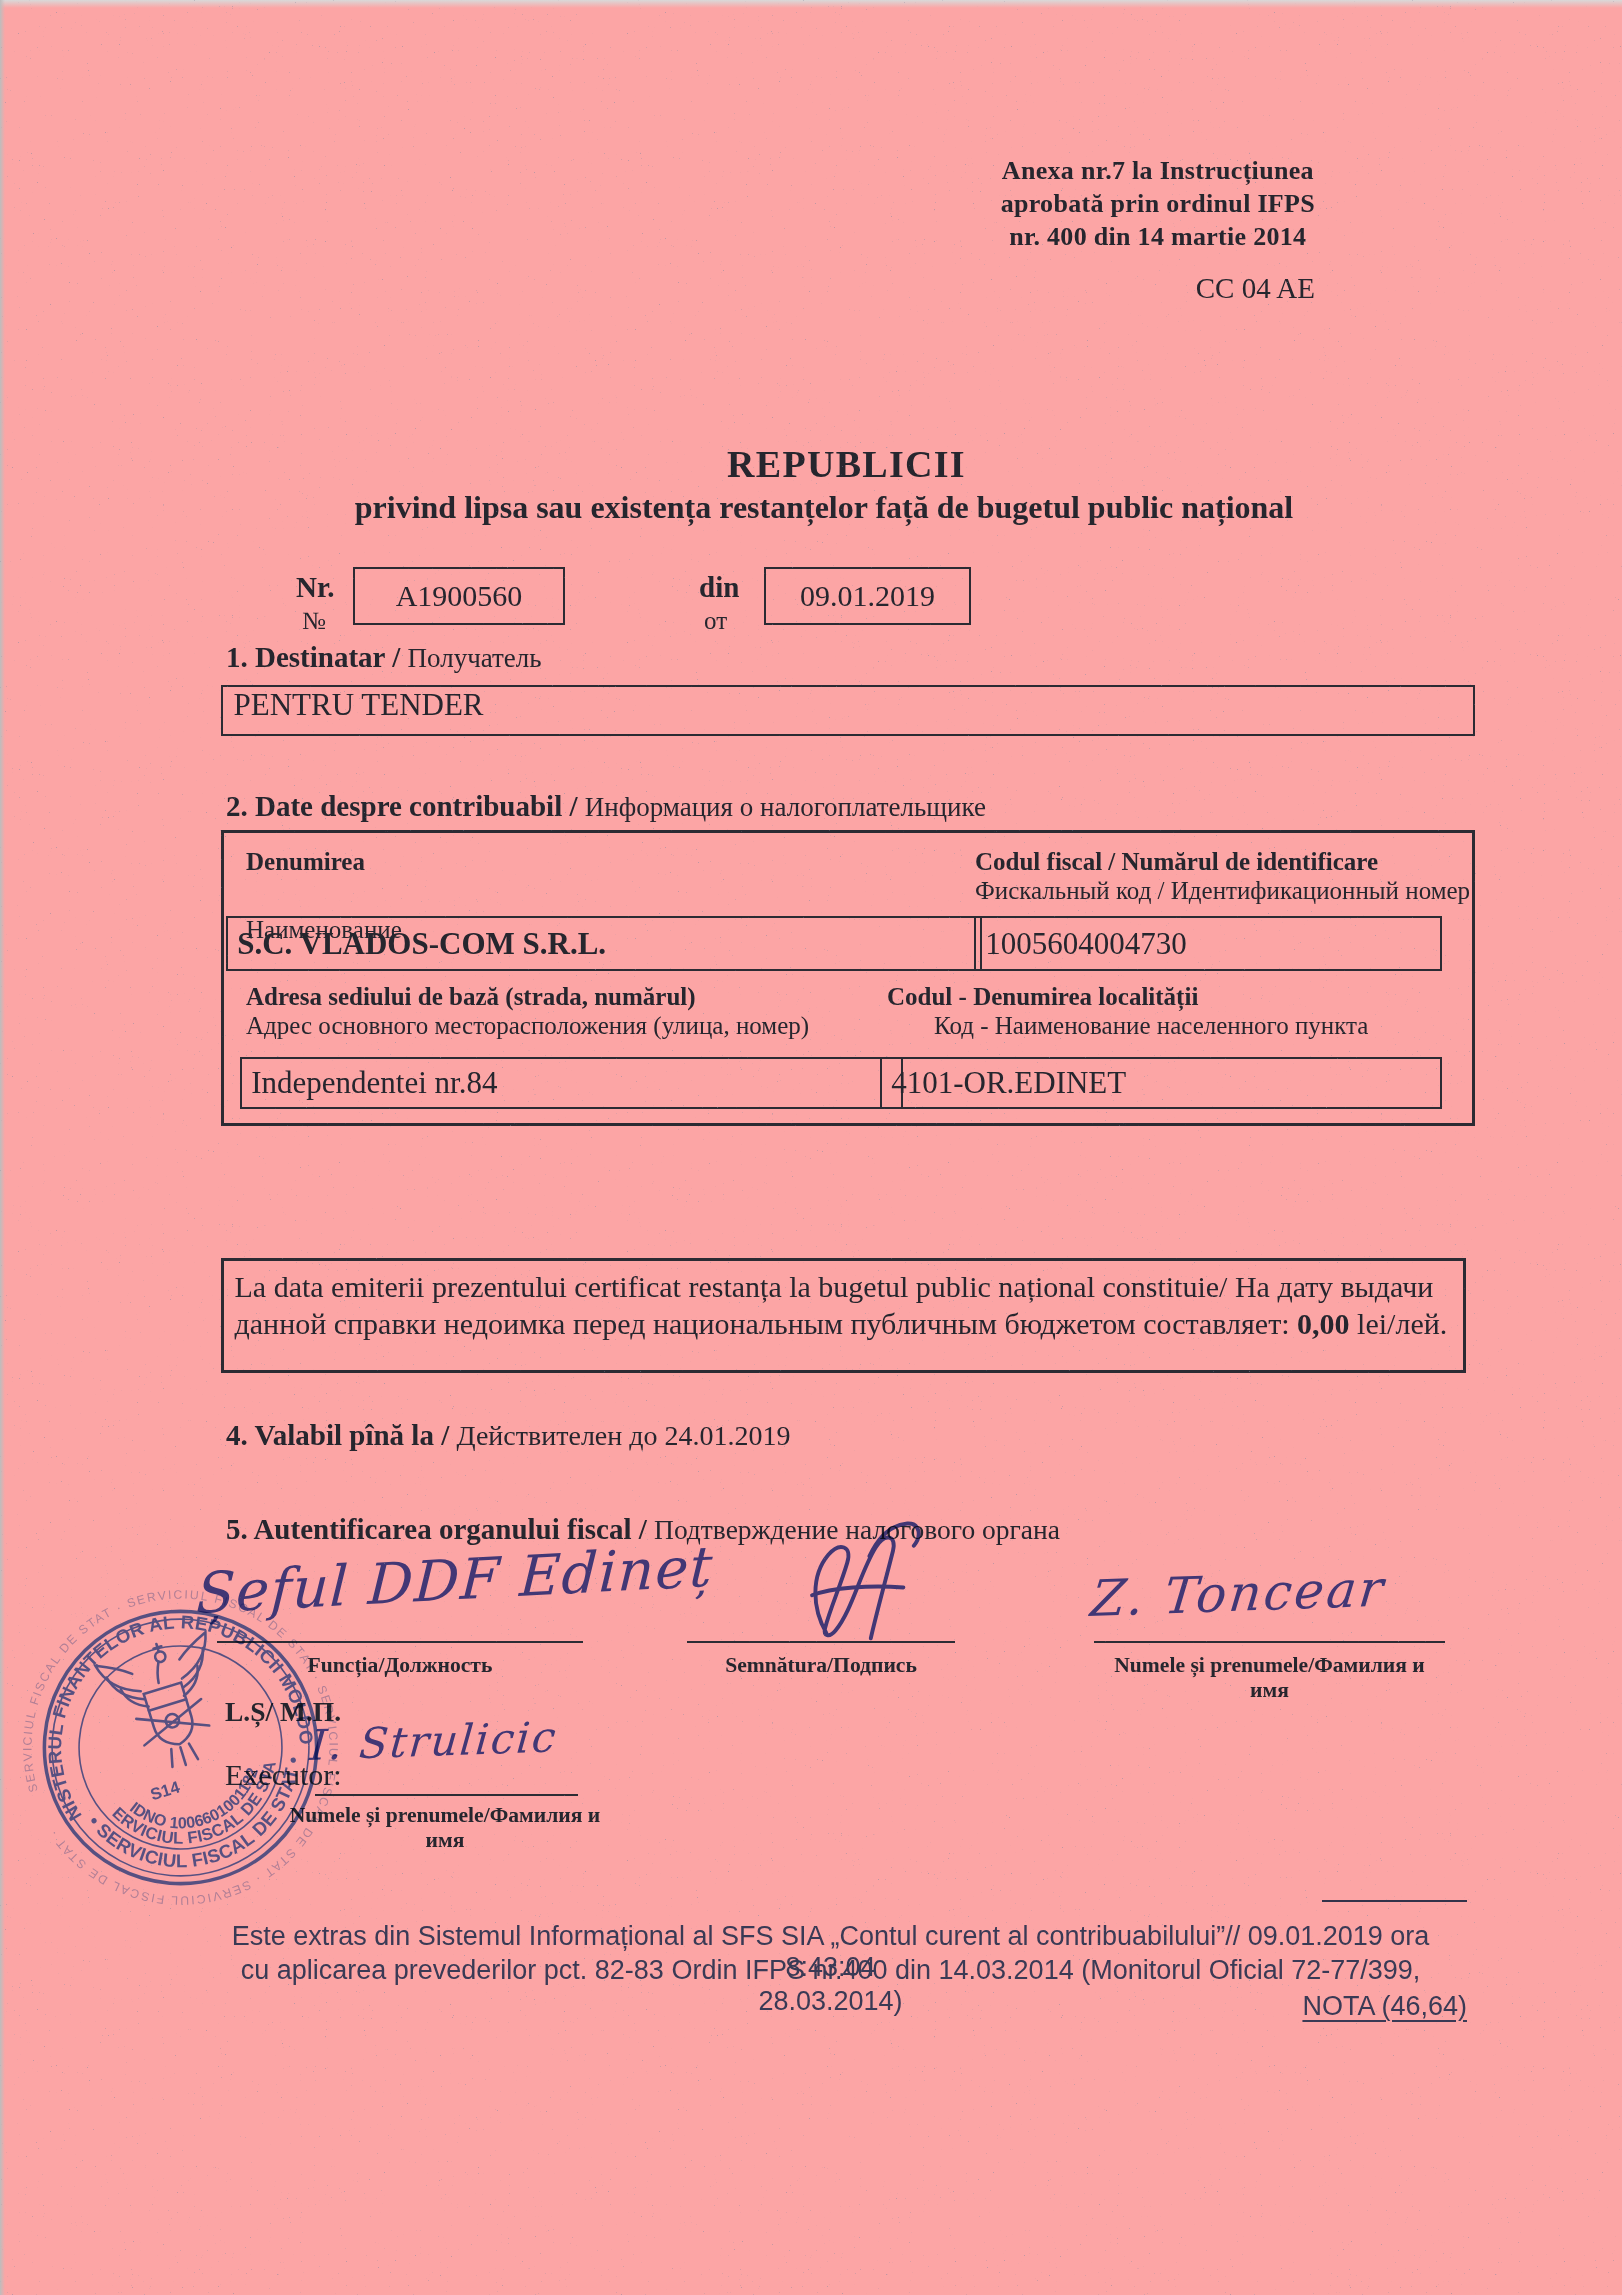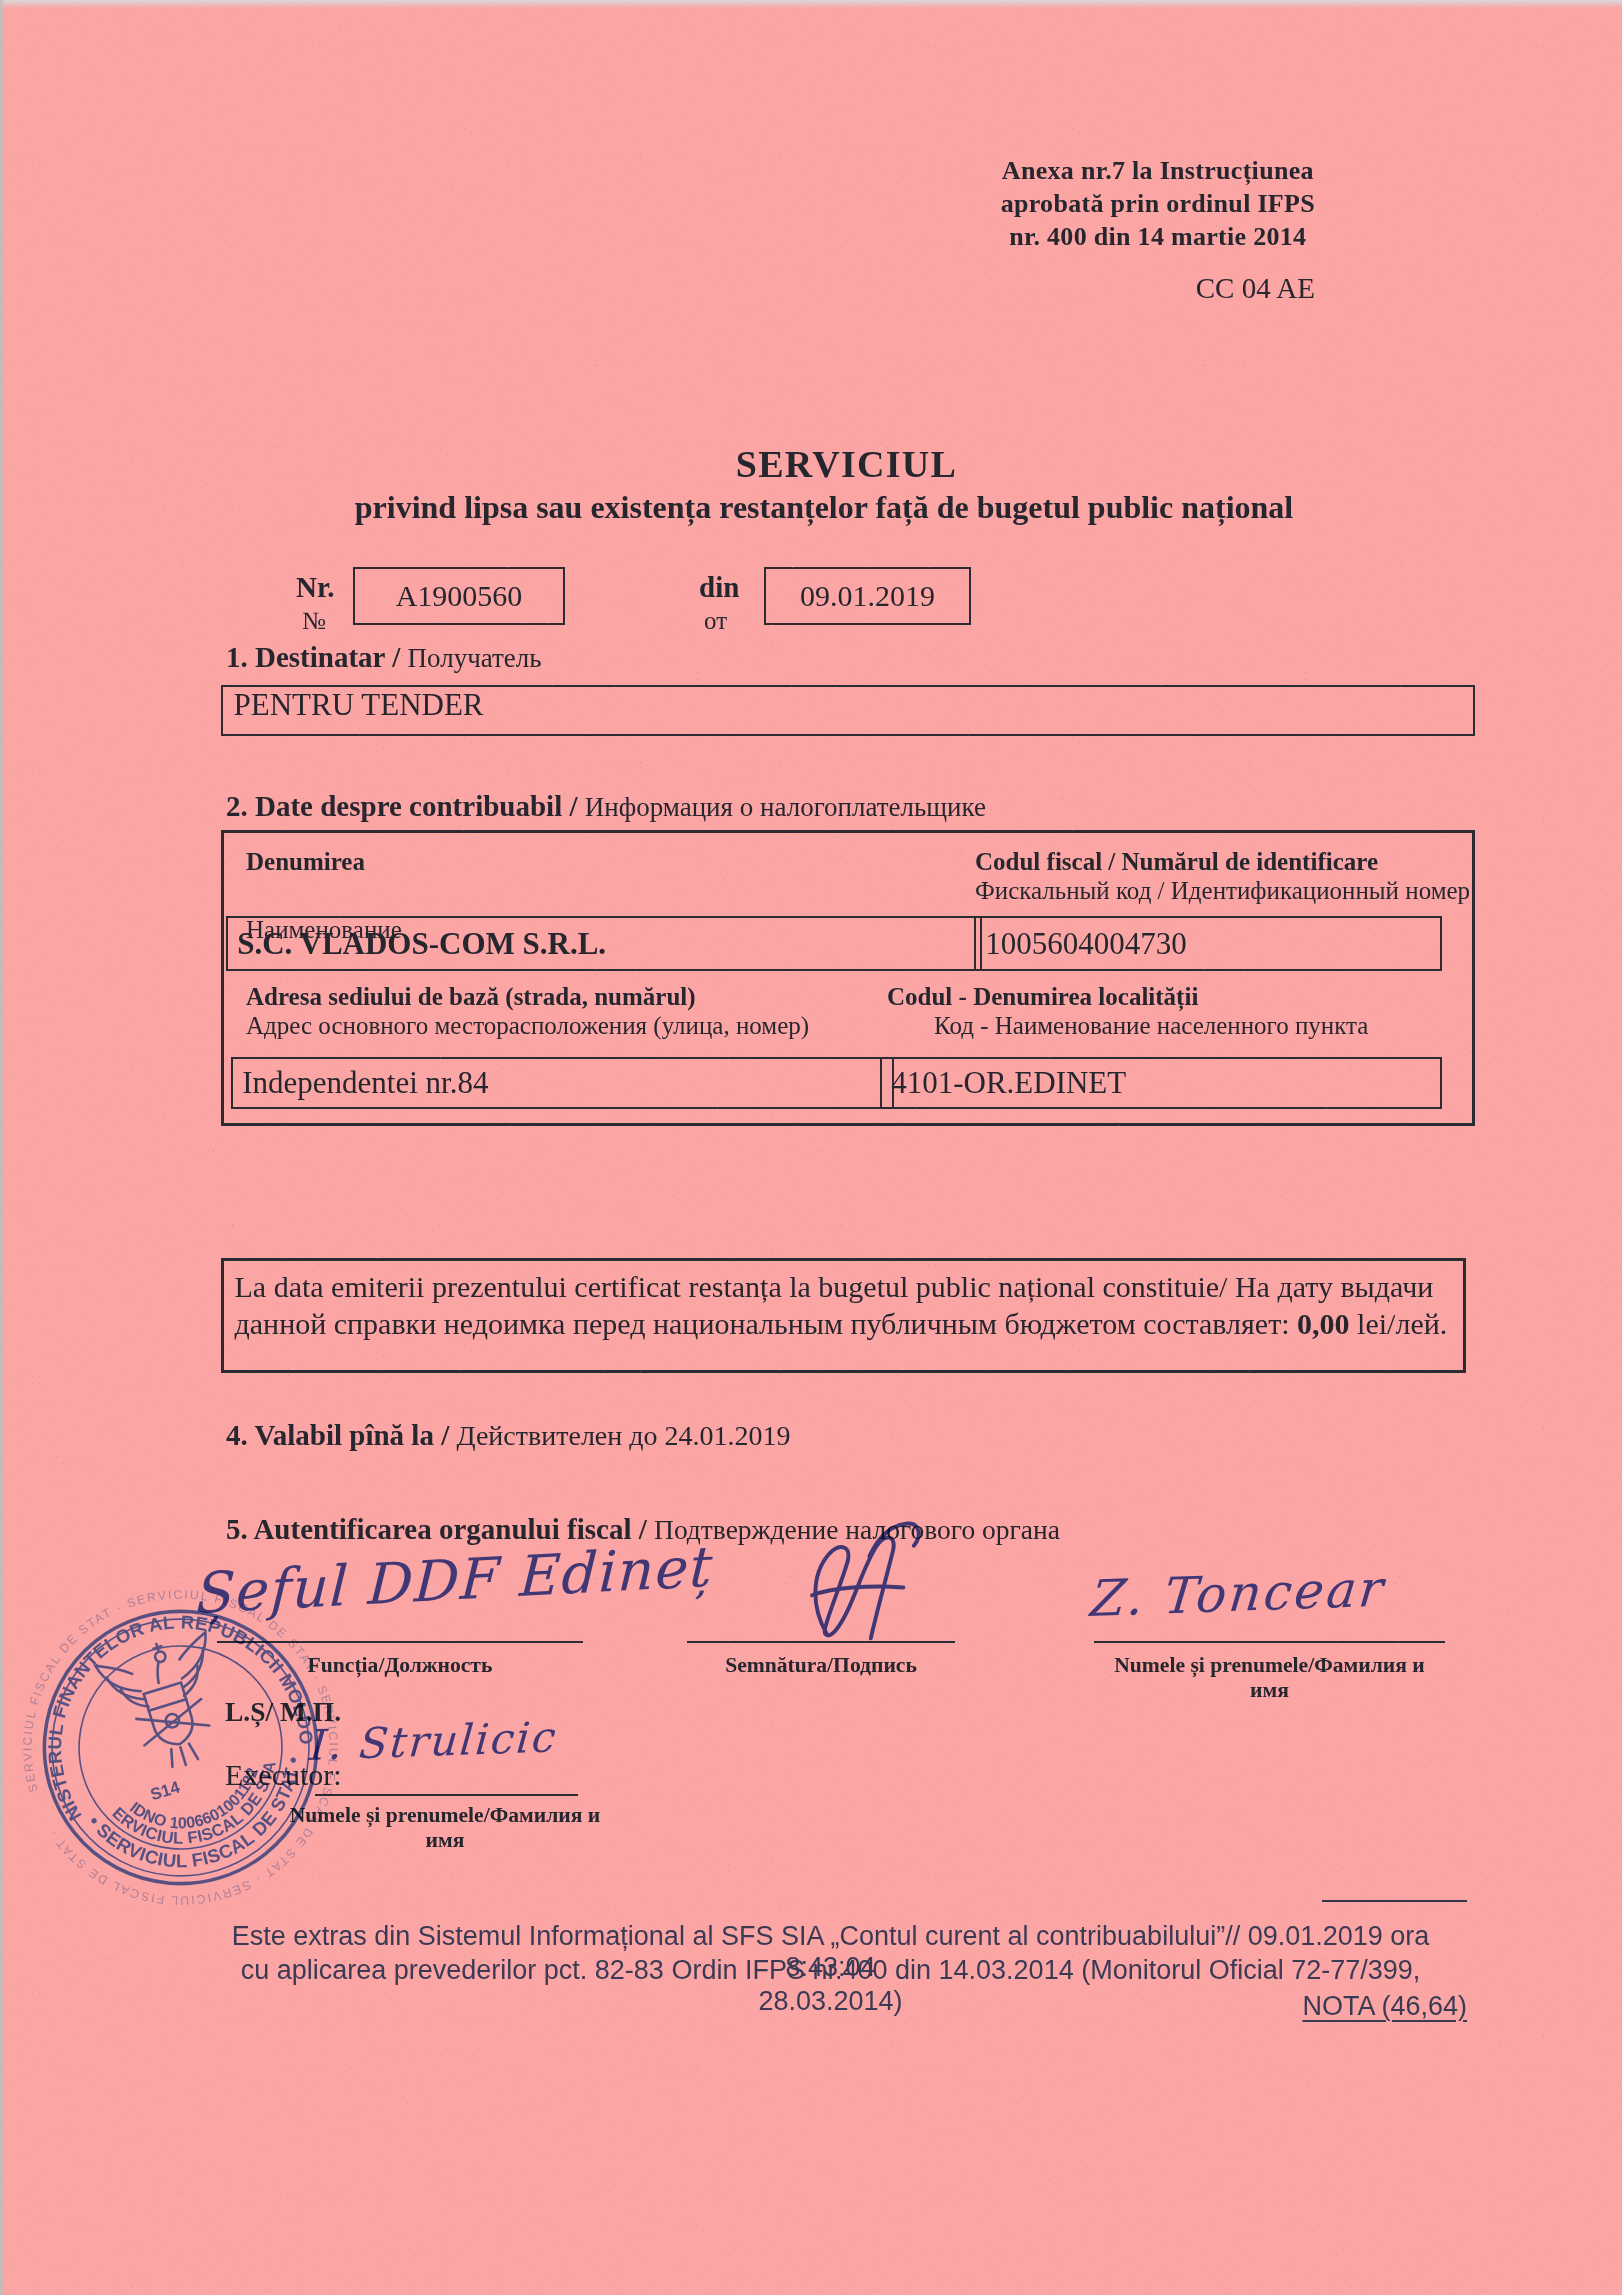--- a/index.html
+++ b/index.html
@@ -59,21 +59,21 @@
   <div class="abs edge-top"></div>
   <div class="abs edge-left"></div>
 
   <div class="abs annex">
     <div>Anexa nr.7 la Instrucțiunea</div>
     <div>aprobată prin ordinul IFPS</div>
     <div>nr. 400 din 14 martie 2014</div>
   </div>
   <div class="abs formcode">CC 04 AE</div>
 
-  <div class="abs title">SERVICIUL</div>
+  <div class="abs title">REPUBLICII</div>
   <div class="abs subtitle">privind lipsa sau existența restanțelor față de bugetul public național</div>
 
   <div class="abs lbl44b" style="left:296px;top:571px;">Nr.</div>
   <div class="abs lbl38" style="left:302px;top:607px;">№</div>
   <div class="abs vbox" style="left:353px;top:567px;width:208px;height:54px;">
     <span>A1900560</span>
   </div>
   <div class="abs lbl44b" style="left:699px;top:571px;">din</div>
   <div class="abs lbl38" style="left:704px;top:607px;">от</div>
   <div class="abs vbox" style="left:764px;top:567px;width:203px;height:54px;">
@@ -103,21 +103,21 @@
   </div>
   <div class="abs valuebox" style="left:974px;top:916px;width:446px;height:51px;">
     <span>1005604004730</span>
   </div>
 
   <div class="abs innerlabel-ro" style="left:246px;top:983px;">Adresa sediului de bază (strada, numărul)</div>
   <div class="abs innerlabel-ru" style="left:246px;top:1012px;">Адрес основного месторасположения  (улица, номер)</div>
   <div class="abs innerlabel-ro" style="left:887px;top:983px;">Codul - Denumirea localității</div>
   <div class="abs innerlabel-ru" style="left:934px;top:1012px;">Код - Наименование населенного пункта</div>
 
-  <div class="abs valuebox" style="left:231px;top:1057px;width:641px;height:48px;">
+  <div class="abs valuebox" style="left:240px;top:1057px;width:641px;height:48px;">
     <span>Independentei nr.84</span>
   </div>
   <div class="abs valuebox" style="left:880px;top:1057px;width:540px;height:48px;">
     <span>4101-OR.EDINET</span>
   </div>
 
 
   <div class="abs statement" style="left:221px;top:1258px;width:1245px;height:115px;border:3.3px solid #2b2b33;padding:6.5px 10.5px;box-sizing:border-box;">
     <span>La data emiterii prezentului certificat restanța la bugetul public național constituie/ На дату выдачи данной справки недоимка перед национальным публичным бюджетом составляет: </span><span class="b">0,00</span><span> lei/лей.</span>
   </div>

